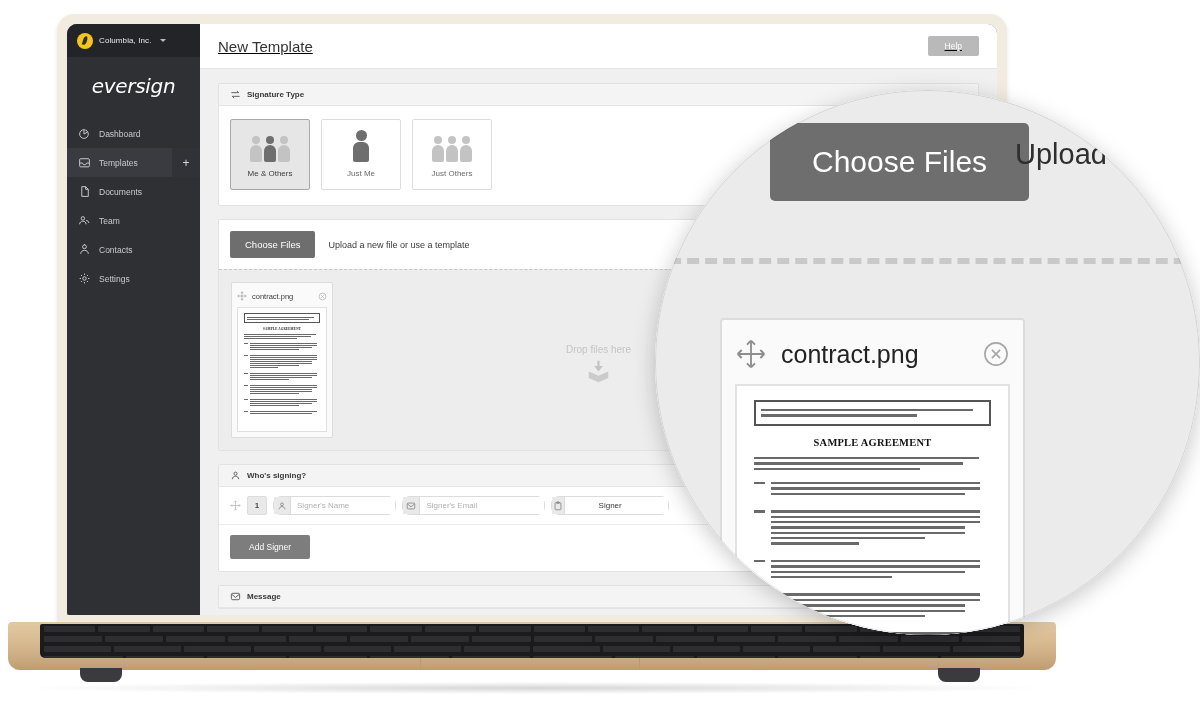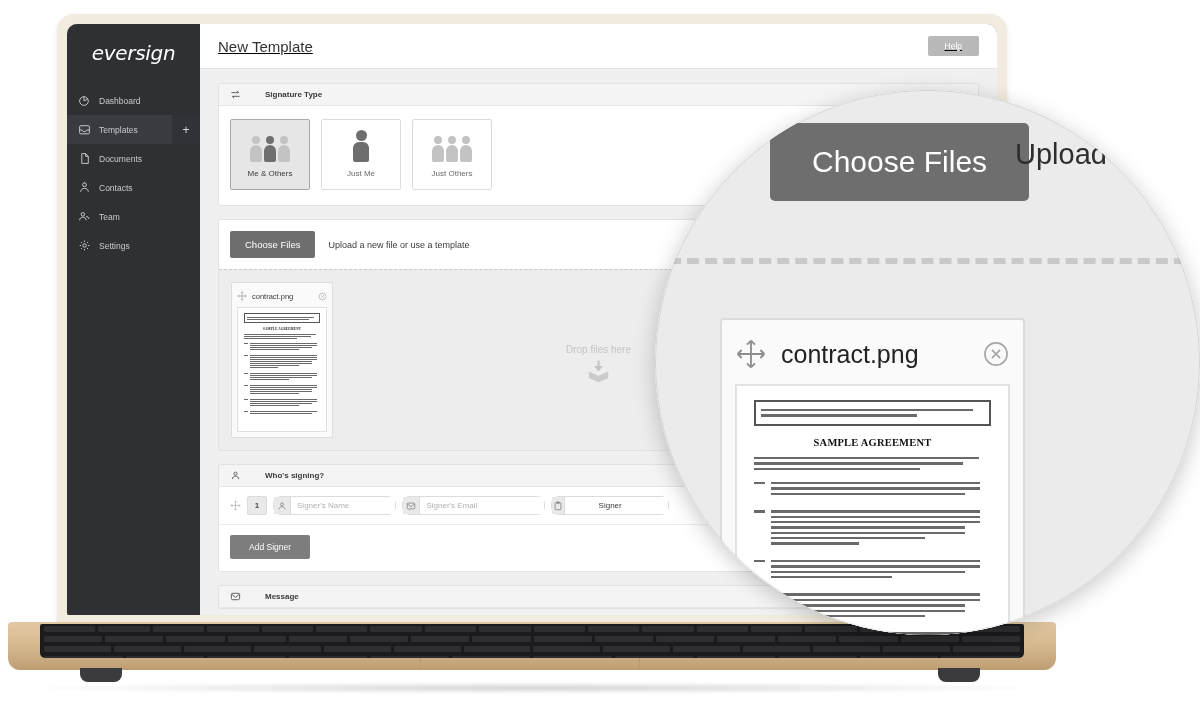--- a/index.html
+++ b/index.html
@@ -113,21 +113,21 @@
     padding: 5px 17px; border-radius: 2px; border: none;
   }
   .scrollarea { flex: 1; padding: 14px 18px 0 18px; overflow: hidden; }
 
   .panel {
     background: #fff; border: 1px solid #e2e2e2; border-radius: 2px;
     margin-bottom: 13px;
   }
   .panel-head {
     height: 22px; background: #f4f4f4; border-bottom: 1px solid #e6e6e6;
-    display: flex; align-items: center; gap: 24px; padding: 0 11px;
+    display: flex; align-items: center; gap: 6px; padding: 0 11px;
   }
   .panel-head .hico { width: 11px; height: 11px; color: #555; }
   .panel-head .hico svg { display: block; width: 11px; height: 11px; }
   .panel-title { font-size: 8px; font-weight: bold; color: #3a3a3a; }
 
   
   .sigtypes { display: flex; gap: 11px; padding: 13px 11px 15px 11px; }
   .sigcard {
     width: 80px; height: 71px; border: 1px solid #dcdcdc; border-radius: 2px;
     display: flex; flex-direction: column; align-items: center;
@@ -290,20 +290,25 @@
 
 <div id="stage">
 
   <div class="laptop-lid"></div>
 
   <div class="laptop-screen">
     <div class="app">
 
       <aside class="sidebar">
 
+        <div class="org">
+          <span class="org-logo"></span>
+          <span class="org-name">Columbia, Inc.</span>
+          <span class="org-caret"></span>
+        </div>
 
         <div class="brand">
           <span class="brand-text">eversign</span>
         </div>
 
         <nav class="nav">
 
           <div class="nav-item">
             <span class="nav-ico">
               <svg viewBox="0 0 24 24" fill="none" stroke="currentColor" stroke-width="1.8">
@@ -331,37 +336,37 @@
                 <path d="M7 3 h7 l5 5 v13 h-12 z"></path>
                   <path d="M14 3 v5 h5"></path>
               </svg>
             </span>
             <span>Documents</span>
           </div>
 
           <div class="nav-item">
             <span class="nav-ico">
               <svg viewBox="0 0 24 24" fill="none" stroke="currentColor" stroke-width="1.8">
+                <circle cx="9" cy="8" r="3.2"></circle>
+                  <path d="M3 19 c0-3.6 2.8-5.8 6-5.8 s6 2.2 6 5.8"></path>
+                <path d="M15 12 c2.8 0 5 1.9 5 4.6"></path>
+              </svg>
+            </span>
+            <span>Team</span>
+          </div>
+
+          <div class="nav-item">
+            <span class="nav-ico">
+              <svg viewBox="0 0 24 24" fill="none" stroke="currentColor" stroke-width="1.8">
                 <circle cx="12" cy="7" r="3.5"></circle>
                   <path d="M5 20 c0-4 3.2-6.5 7-6.5 s7 2.5 7 6.5"></path>
                 <path d="M12 3.5 v-1.5"></path>
               </svg>
             </span>
             <span>Contacts</span>
-          </div>
-
-          <div class="nav-item">
-            <span class="nav-ico">
-              <svg viewBox="0 0 24 24" fill="none" stroke="currentColor" stroke-width="1.8">
-                <circle cx="9" cy="8" r="3.2"></circle>
-                  <path d="M3 19 c0-3.6 2.8-5.8 6-5.8 s6 2.2 6 5.8"></path>
-                <path d="M15 12 c2.8 0 5 1.9 5 4.6"></path>
-              </svg>
-            </span>
-            <span>Team</span>
           </div>
 
           <div class="nav-item">
             <span class="nav-ico">
               <svg viewBox="0 0 24 24" fill="none" stroke="currentColor" stroke-width="1.8">
                 <circle cx="12" cy="12" r="3.2"></circle>
                 <path d="M12 3 v2.5 M12 18.5 V21 M3 12 h2.5 M18.5 12 H21
                          M5.6 5.6 l1.8 1.8 M16.6 16.6 l1.8 1.8
                          M18.4 5.6 l-1.8 1.8 M7.4 16.6 l-1.8 1.8"></path>
               </svg>

